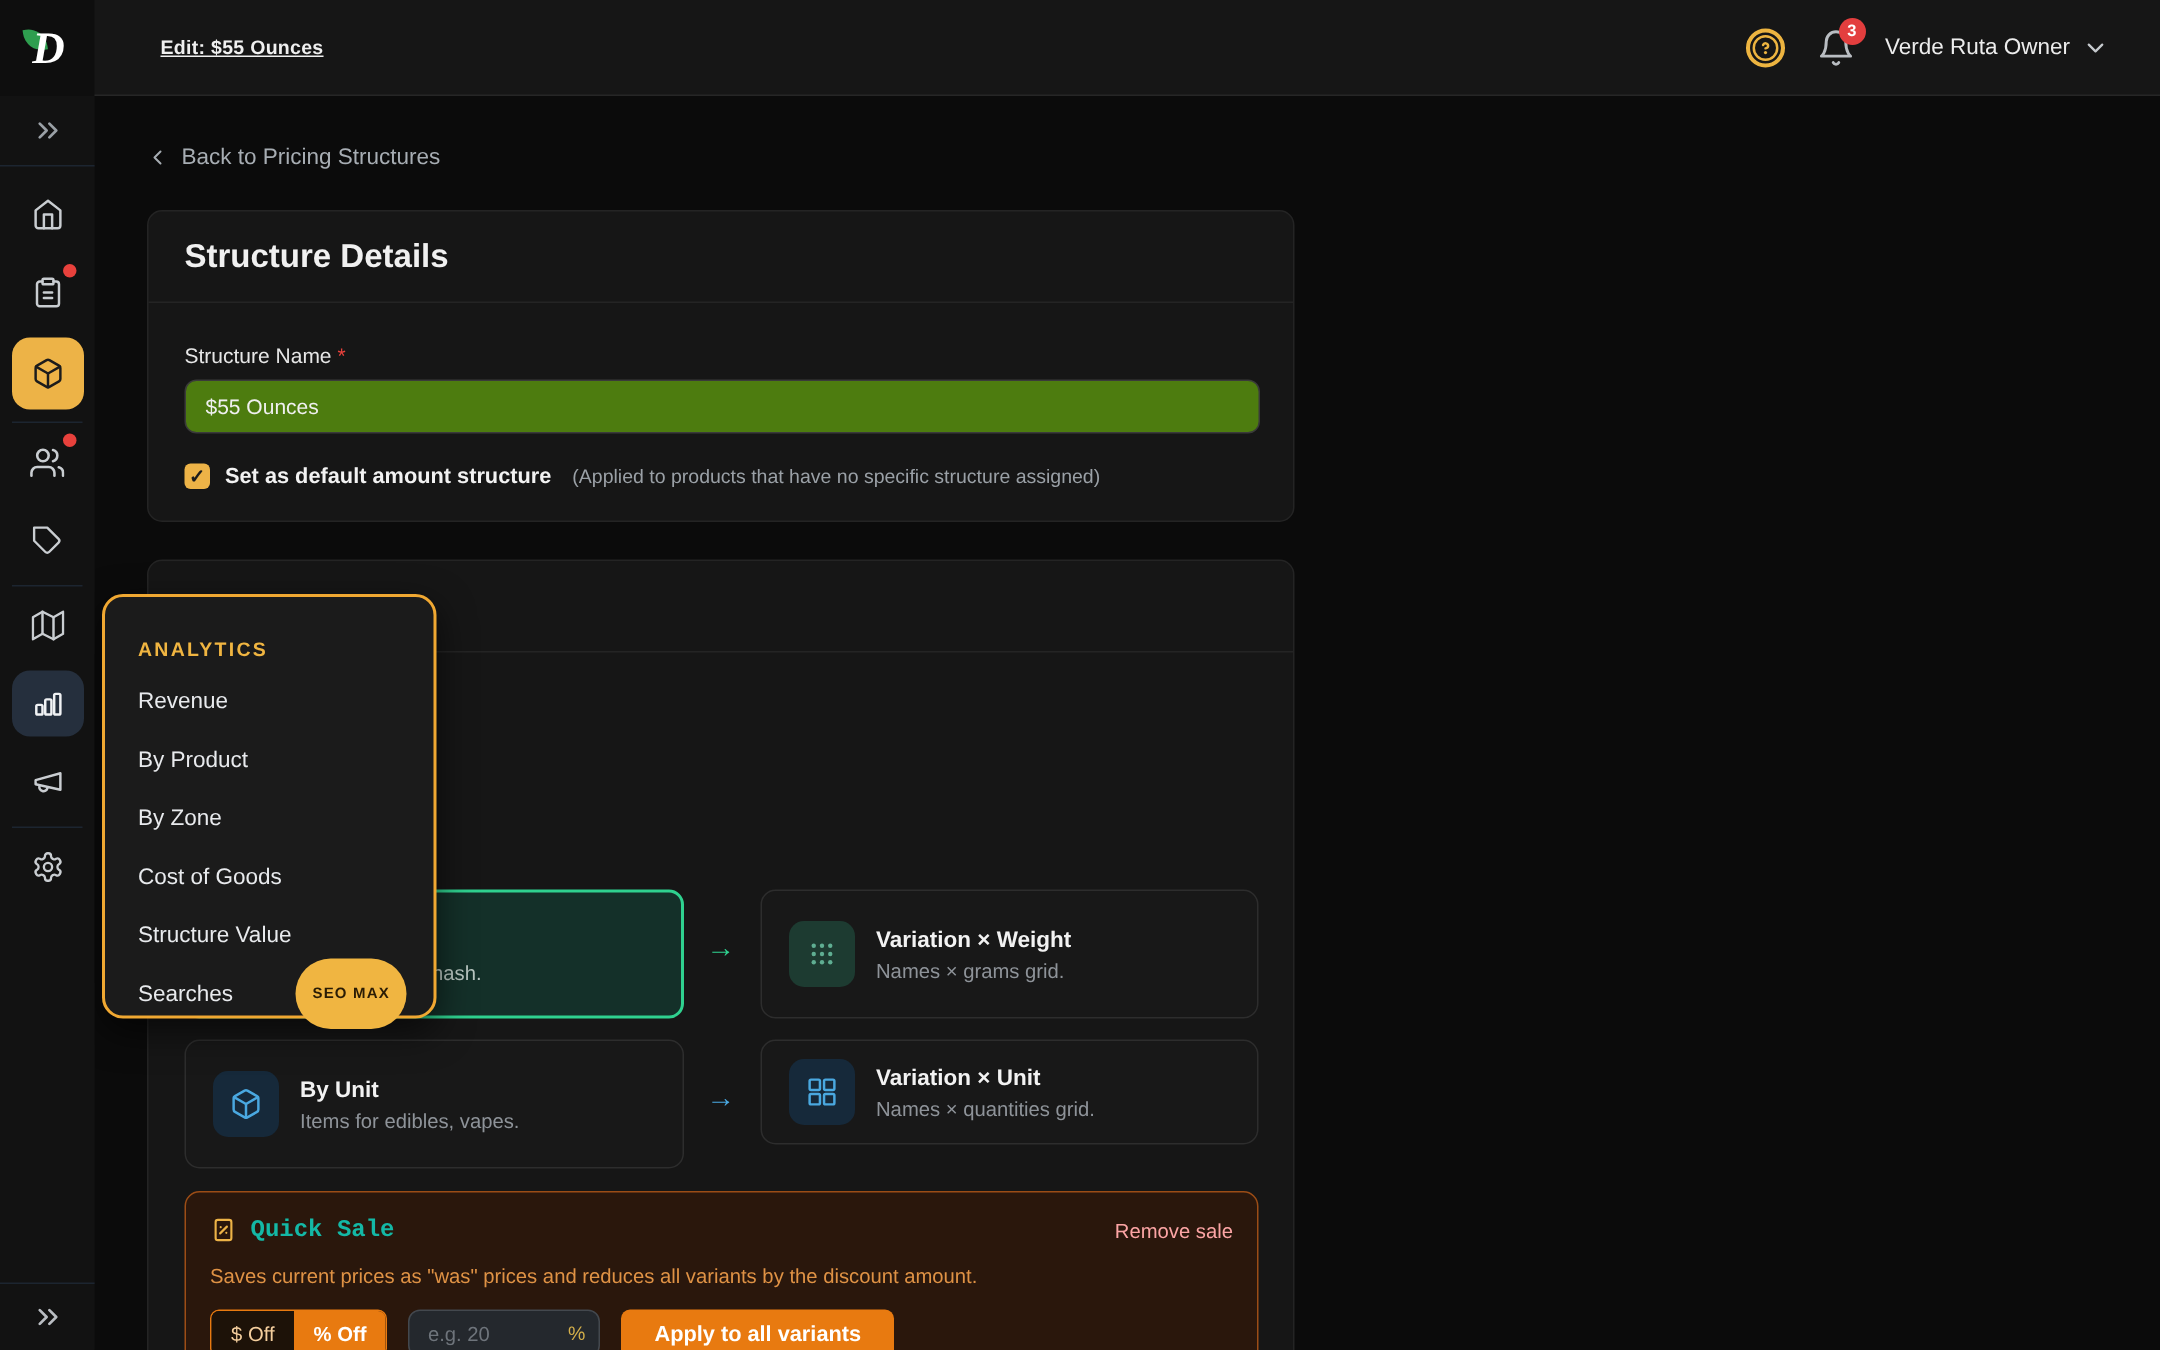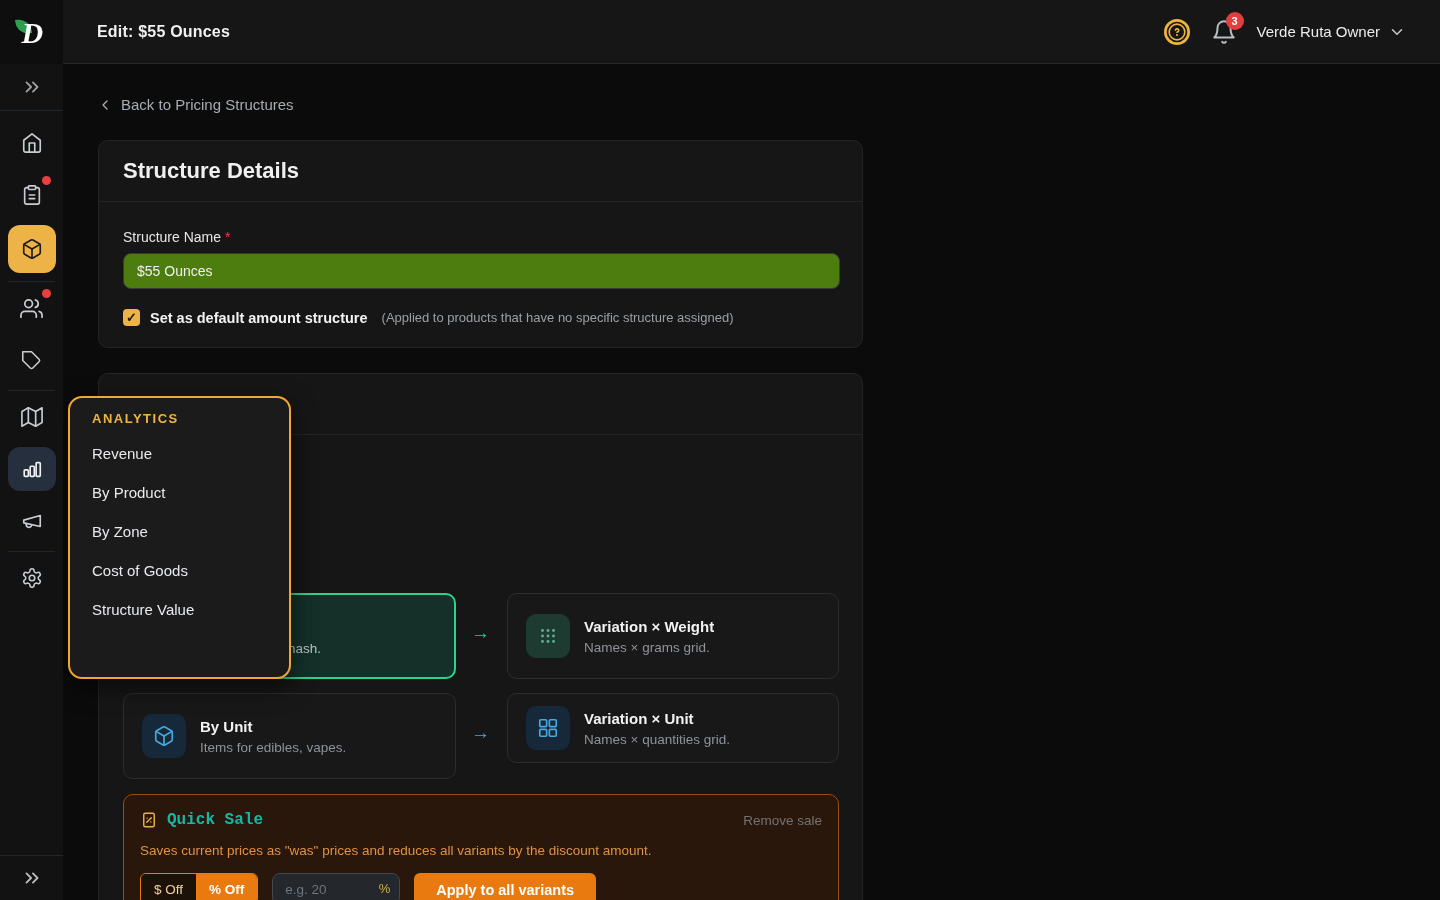--- a/index.html
+++ b/index.html
@@ -9,21 +9,21 @@
   
   .header { position:fixed; top:0; left:0; width:1440px; height:64px; background:#161616;
     border-bottom:1px solid #262626; display:flex; align-items:center; z-index:60; }
   .logo-cell { width:63px; height:64px; background:#0e0e0e; display:flex; align-items:center;
     justify-content:center; flex:0 0 63px; }
   .logo-d { position:relative; width:34px; height:34px; }
   .logo-d .leaf { position:absolute; left:1px; top:4px; width:15px; height:15px; background:#2e9e4f;
     border-radius:0 85% 0 85%; transform:rotate(-8deg); }
   .logo-d .dchar { position:absolute; left:7px; top:1px; font-family:"Liberation Serif", serif;
     font-style:italic; font-weight:bold; font-size:30px; color:#fff; }
-  .header-title { font-size:16px; font-weight:bold; margin-left:34px; letter-spacing:.2px; }
+  .header-title { font-size:13px; font-weight:bold; margin-left:44px; letter-spacing:.2px;text-decoration:underline; }
   .header-right { margin-left:auto; display:flex; align-items:center; gap:20px; padding-right:34px; }
   .help-btn { width:28px; height:28px; border-radius:50%; display:flex; align-items:center;
     justify-content:center; color:#edb440; cursor:pointer; }
   .bell-wrap { position:relative; width:26px; height:26px; color:#b9bdc2; cursor:pointer; }
   .badge { position:absolute; top:-7px; right:-7px; min-width:18px; height:18px; background:#e33e3e;
     border-radius:50%; color:#fff; font-size:11px; font-weight:bold; display:flex; align-items:center;
     justify-content:center; }
   .user-menu { display:flex; align-items:center; gap:8px; cursor:pointer; }
   .user-name { font-size:15px; color:#ececec; }
   .chev-down { color:#c5c9cd; }
@@ -88,21 +88,21 @@
   .arrow { position:absolute; font-size:19px; }
   .arrow1 { left:372px; top:248px; color:#2fd18f; }
   .arrow2 { left:372px; top:348px; color:#4aa8e0; }
 
   
   .quick-sale { position:absolute; left:24px; top:420px; width:716px; height:180px;
     background:#2a170c; border:1px solid #9c4d16; border-radius:10px; padding:16px; }
   .qs-head { display:flex; align-items:center; gap:9px; }
   .qs-icon { color:#edb347; display:flex; }
   .qs-title { font-size:16px; font-weight:bold; color:#14b8a6;font-family:Liberation Mono, monospace; }
-  .qs-remove { margin-left:auto; font-size:13.5px; color:#737373; cursor:pointer; }
+  .qs-remove { margin-left:auto; font-size:13.5px; color:#fca5a5; cursor:pointer; }
   .qs-desc { margin-top:14px; font-size:13.5px; color:#df9245; }
   .qs-controls { position:absolute; left:16px; top:78px; display:flex; align-items:stretch; gap:14px; }
   .toggle-group { display:flex; border:1.5px solid #e87a10; border-radius:6px; overflow:hidden;
     height:32px; }
   .toggle-btn { padding:0 13px; font-size:13.5px; display:flex; align-items:center; cursor:pointer; }
   .toggle-off { background:#1d1208; color:#f5cf9e; }
   .toggle-on { background:#e87a10; color:#fff; font-weight:bold; }
   .qs-input-wrap { position:relative; width:128px; height:32px; }
   .qs-input { width:100%; height:100%; background:#24282d; border:1px solid #43484e; border-radius:8px;
     color:#e8e8e8; font-size:13.5px; padding:0 26px 0 12px; font-family:"Liberation Sans", sans-serif; }
@@ -110,21 +110,21 @@
   .qs-suffix { position:absolute; right:10px; top:8px; font-size:13px; color:#d4af4a; }
   .apply-btn { height:34px; background:#e87a10; border:none; border-radius:6px; color:#fff;
     font-size:14.5px; font-weight:bold; padding:0 22px; cursor:pointer;
     font-family:"Liberation Sans", sans-serif; }
 
   
   .flyout { position:absolute; left:5px; top:332px; width:223px; height:283px; background:#1b1b1b;
     border:2px solid #f0a832; border-radius:14px; z-index:50; box-shadow:0 8px 24px rgba(0,0,0,.6);
     padding-top:13px; }
   .flyout-title { color:#f0b541; font-size:13px; font-weight:bold; letter-spacing:1.5px;
-    margin:0 0 8px 22px; }
+    margin:14px 0 8px 22px; }
   .flyout-item { height:39px; line-height:39px; padding-left:22px; font-size:15px; color:#e8eaed;
     cursor:pointer; display:flex; align-items:center; }
   .seo-badge { margin-left:auto; margin-right:18px; background:#f0b541; color:#2a1c05;
     font-size:10px; font-weight:bold; letter-spacing:.8px; padding:4px 11px; border-radius:999px; }
 
   svg { display:block; }
 </style>
 </head>
 <body>
 
@@ -368,15 +368,19 @@
       </div>
     <div class="flyout-item">
         <span>By Zone</span>
       </div>
     <div class="flyout-item">
         <span>Cost of Goods</span>
       </div>
     <div class="flyout-item">
         <span>Structure Value</span>
       </div>
+    <div class="flyout-item">
+      <span>Searches</span>
+      <span class="seo-badge">SEO MAX</span>
+    </div>
   </div>
 
 </div>
 
 </body></html>

